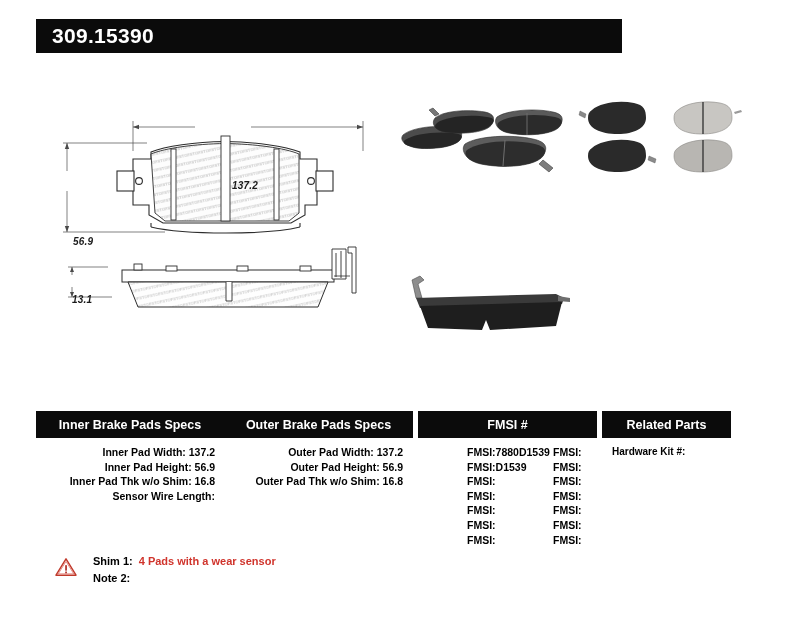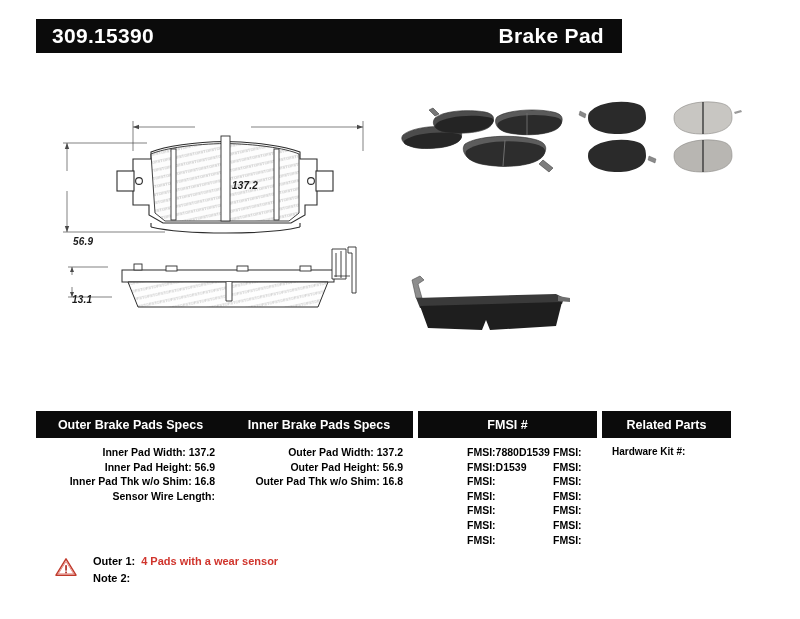--- a/index.html
+++ b/index.html
@@ -73,21 +73,20 @@
   .note-row .note-label{display:inline-block;}
   .note-row .note-val{color:#d0342c;margin-left:6px;}
 </style>
 </head>
 <body>
 
 <div class="page">
 
   <div class="titlebar">
     <span class="part-no">309.15390</span>
-    <span class="prod-type">Brake Pad</span>
   </div>
 
   <div class="drawing">
 
     <svg width="400" height="200" viewBox="0 0 400 200" style="position:absolute;left:55px;top:45px;">
       <defs>
         <pattern id="hatch" width="11" height="8" patternUnits="userSpaceOnUse" patternTransform="rotate(-12)">
           <rect width="11" height="8" fill="#fdfdfd"></rect>
           <text x="0.2" y="6" font-family="Liberation Sans, sans-serif" font-size="4.4" font-weight="bold" fill="#c9c9c9">STOPTECH</text>
         </pattern>
@@ -233,22 +232,22 @@
       <path d="M18 30 L158 26 L166 30 L164 36 L22 40 Z" fill="#3a3a3a"></path>
       <path d="M22 38 L164 34 L158 58 L92 62 L88 52 L84 62 L30 60 Z" fill="#1e1e1e"></path>
       <path d="M160 28 L172 30 L172 34 L160 33 Z" fill="#6e6e6e"></path>
     </svg>
 
   </div>
 
   <div class="spec-table">
 
     <div class="thead">
+      <div class="th th-inner">Inner Brake Pads Specs</div>
       <div class="th th-outer">Outer Brake Pads Specs</div>
-      <div class="th th-inner">Inner Brake Pads Specs</div>
       <div class="th-gap"></div>
       <div class="th th-fmsi">FMSI #</div>
       <div class="th-gap"></div>
       <div class="th th-related">Related Parts</div>
     </div>
 
     <div class="tbody">
       <div class="td td-inner" id="inner-specs">
           <div class="specline">Inner Pad Width: 137.2</div>
           <div class="specline">Inner Pad Height: 56.9</div>
@@ -290,18 +289,18 @@
   </div>
 
   <div class="notes">
     <svg class="warn-icon" viewBox="0 0 24 22">
       <path d="M12 2 L23 20 L1 20 Z" fill="#ffffff" stroke="#c0392b" stroke-width="1.6" stroke-linejoin="round"></path>
       <path d="M12 4.8 L20.6 18.6 L3.4 18.6 Z" fill="#ffffff" stroke="#e07b72" stroke-width="1"></path>
       <rect x="11.1" y="9" width="1.9" height="6" fill="#b03028"></rect>
       <rect x="11.1" y="16" width="1.9" height="1.9" fill="#b03028"></rect>
     </svg>
     <div class="note-rows" id="note-rows">
-        <div class="note-row"><span class="note-label">Outer 1:</span><span class="note-val">4 Pads with a wear sensor</span></div>
+        <div class="note-row"><span class="note-label">Shim 1:</span><span class="note-val">4 Pads with a wear sensor</span></div>
         <div class="note-row"><span class="note-label">Note 2:</span><span class="note-val"></span></div>
       </div>
   </div>
 
 </div>
 
 </body></html>

